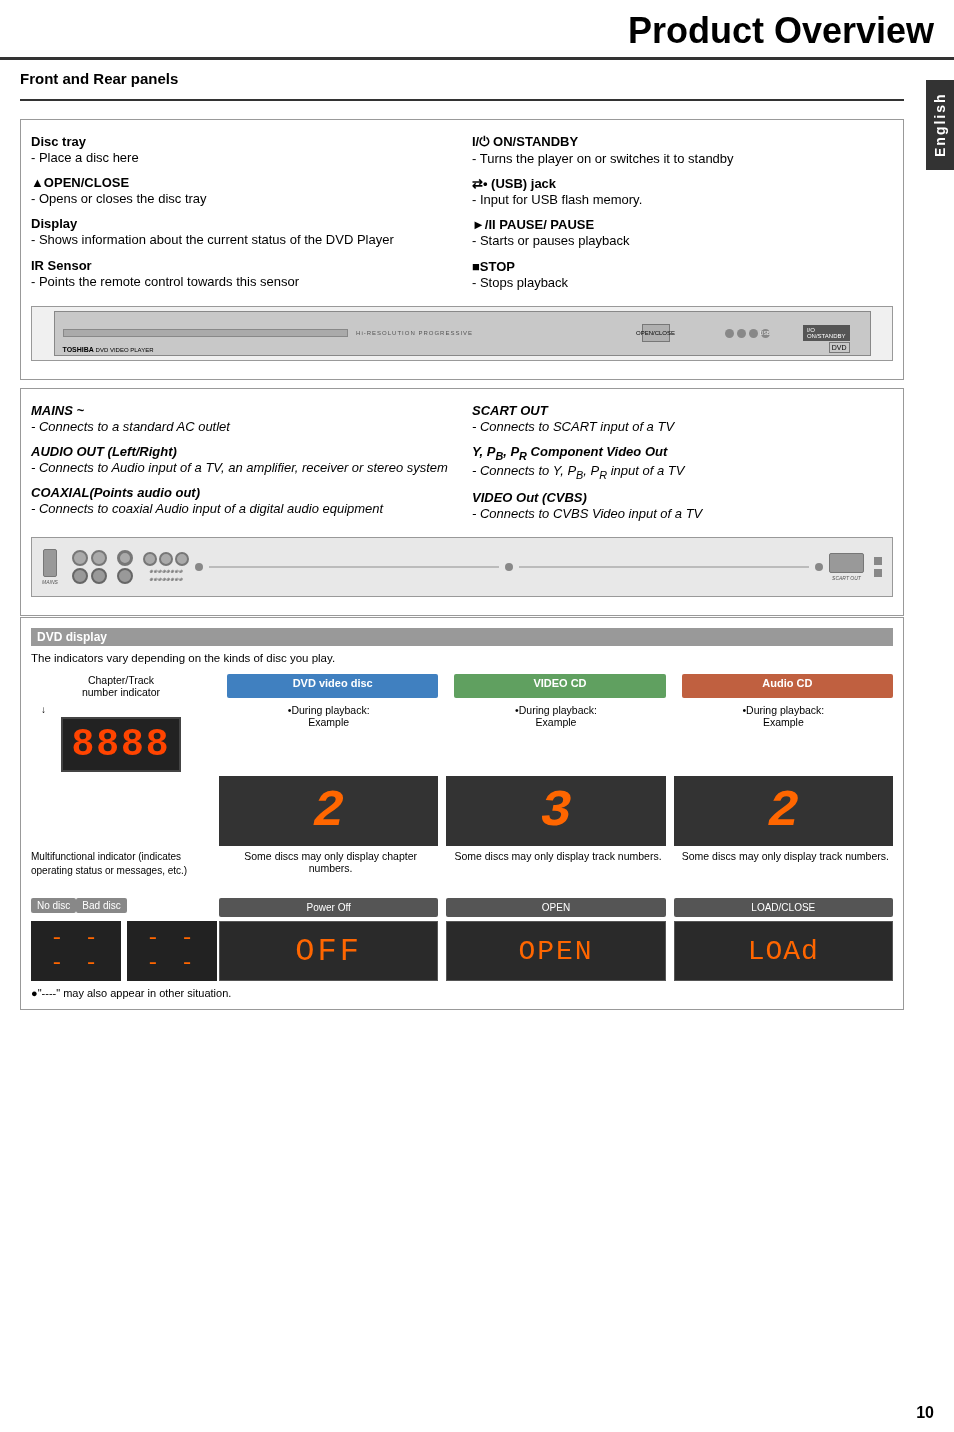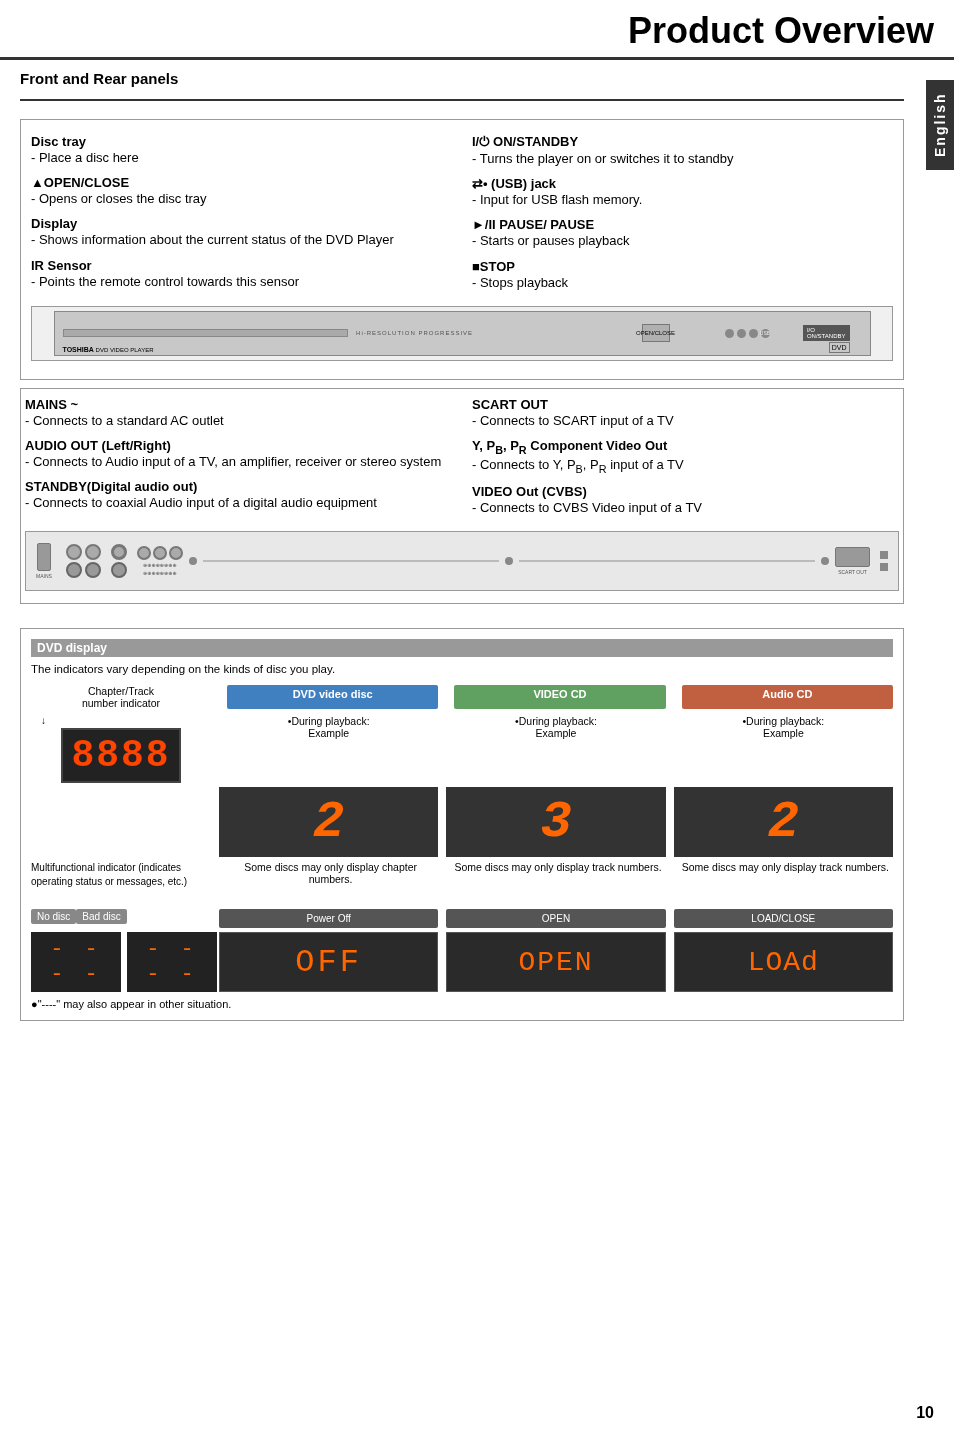--- a/index.html
+++ b/index.html
@@ -115,22 +115,23 @@
       display: flex;
       align-items: center;
       padding: 0 10px;
       gap: 6px;
       overflow: hidden;
     }
 
     
     .rear-section {
       border: 1px solid #999;
-      padding: 4px;
-      margin-bottom: 24px;
+      padding: 10px;
+      margin-bottom: 1px;
+      font-style: italic;
     }
 
     
     .dvd-display-section {
       border: 1px solid #999;
       padding: 10px;
       margin-bottom: 8px;
     }
     .dvd-display-header {
       background: #999;
@@ -336,21 +337,21 @@
       <div>
         <div class="panel-item">
           <div class="panel-item-title">MAINS ~</div>
           <div class="panel-item-desc">- Connects to a standard AC outlet</div>
         </div>
         <div class="panel-item">
           <div class="panel-item-title">AUDIO OUT (Left/Right)</div>
           <div class="panel-item-desc">- Connects to Audio input of a TV, an amplifier, receiver or stereo system</div>
         </div>
         <div class="panel-item">
-          <div class="panel-item-title">STANDBY(Digital audio out)</div>
+          <div class="panel-item-title">COAXIAL(Points audio out)</div>
           <div class="panel-item-desc">- Connects to coaxial Audio input of a digital audio equipment</div>
         </div>
       </div>
 
       <div>
         <div class="panel-item panel-item-right">
           <div class="panel-item-title">SCART OUT</div>
           <div class="panel-item-desc">- Connects to SCART input of a TV</div>
         </div>
         <div class="panel-item panel-item-right">

